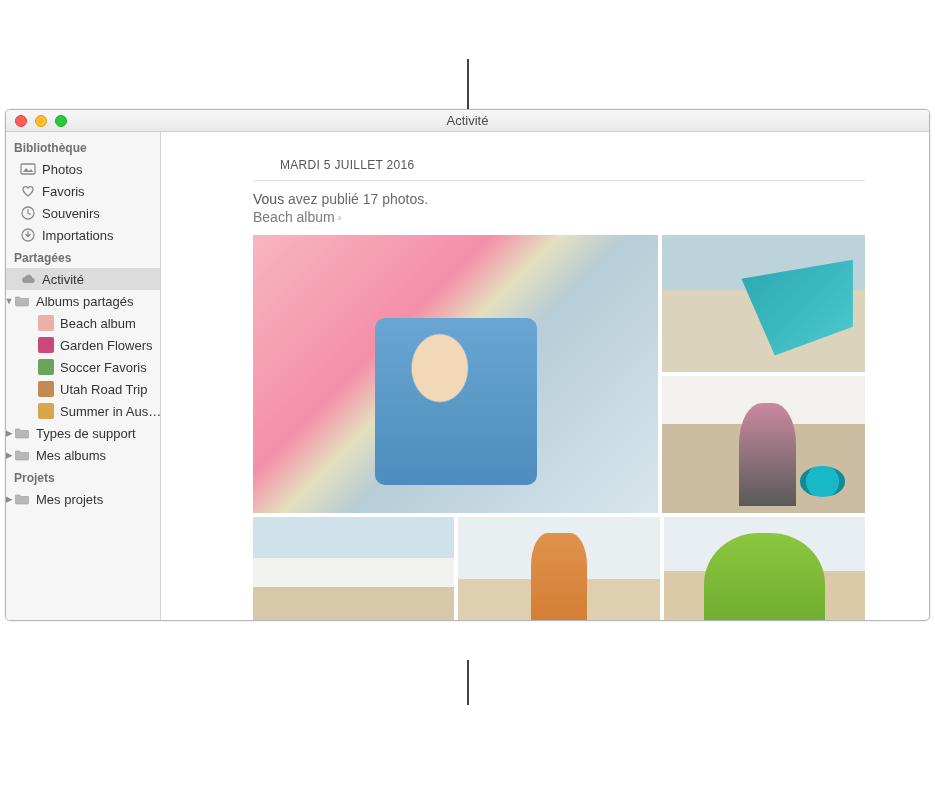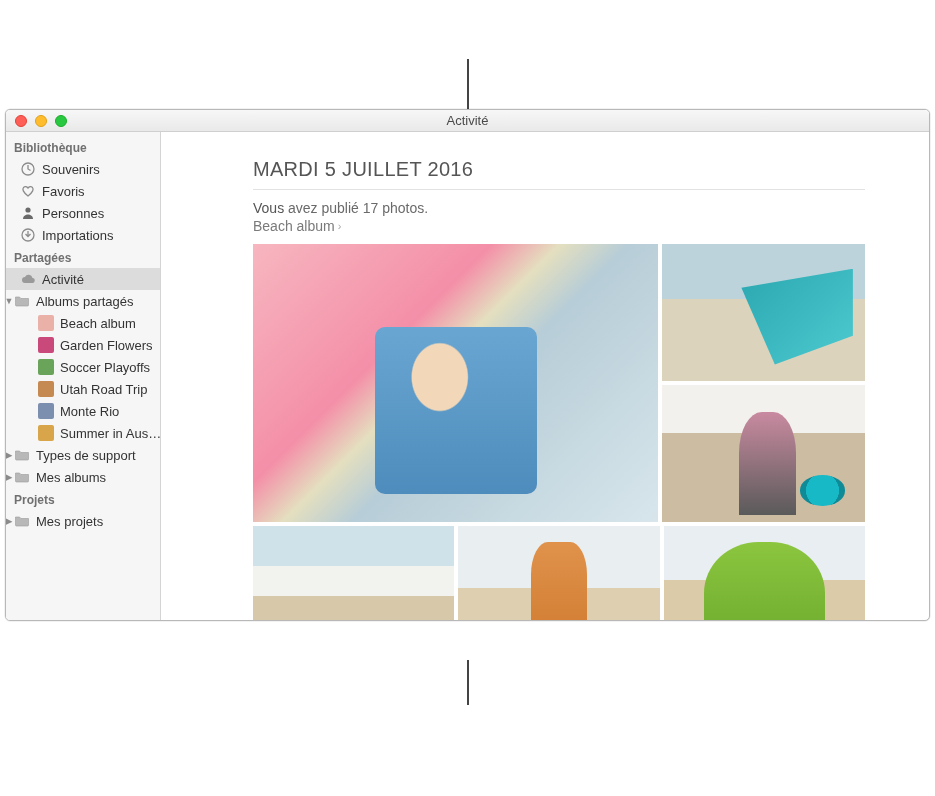--- a/index.html
+++ b/index.html
@@ -74,21 +74,21 @@
   .srow .disc { width:10px; text-align:center; color:#8a8a8a; font-size:9px; margin-left:-8px;}
   .srow .icon { width:16px; height:16px; margin-right:6px; flex-shrink:0; display:flex; align-items:center; justify-content:center;}
   .srow .icon svg { width:16px; height:16px; }
   .srow.sub { padding-left: 32px; }
   .srow.sub .thumb { width:16px; height:16px; border-radius:2px; margin-right:6px; flex-shrink:0;}
   .srow.hasdisc { padding-left:6px; }
 
   .main {
     flex:1; overflow:auto; padding: 26px 64px 0 92px;
   }
-  .date { font-size:20px; letter-spacing:0.3px; color:#555; font-weight:400; }
+  .date { font-size:12px; letter-spacing:0.3px; color:#555; font-weight:400;margin-left:27px; }
   .hr { border:none; border-top:1px solid #e2e2e2; margin:8px 0 10px 0;}
   .blurb { font-size:14px; color:#6a6a6a; }
   .blurb b { color:#555; font-weight:400; }
   .albumlink { font-size:14px; color:#7a7a7a; margin-top:2px; display:flex; align-items:center; gap:3px;}
   .albumlink .chev { font-size:11px; color:#aaa; }
 
   .grid { margin-top:10px; display:grid; grid-template-columns: 2fr 1fr; grid-auto-rows:137px; gap:4px;}
   .tile { background:#888; position:relative; overflow:hidden;}
   .tile.big { grid-row: span 2; }
   .row2 { margin-top:4px; display:grid; grid-template-columns: 1fr 1fr 1fr; grid-auto-rows:135px; gap:4px; }
@@ -122,46 +122,46 @@
     </div>
     <div class="wtitle">Activité</div>
   </div>
 
   <div class="body">
     <div class="sidebar" id="sidebar">
         <div class="shead">Bibliothèque</div>
         <div class="srow">
           <span class="icon">
             <svg viewBox="0 0 16 16">
+              <rect x="1" y="3" width="14" height="10" rx="1" fill="none" stroke="#8c8c8c" stroke-width="1.3"></rect>
+              <polygon points="3,11 6,7 9,10 11,8 13,11" fill="#8c8c8c"></polygon>
+            </svg>
+          </span>
+          <span>Photos</span>
+        </div>
+        <div class="srow">
+          <span class="icon">
+            <svg viewBox="0 0 16 16">
+              <path d="M8 13C3 9 2 6.2 3.6 4.4 5 2.9 7 3.6 8 5 9 3.6 11 2.9 12.4 4.4 14 6.2 13 9 8 13z" fill="none" stroke="#8c8c8c" stroke-width="1.3"></path>
+            </svg>
+          </span>
+          <span>Favoris</span>
+        </div>
+        <div class="srow">
+          <span class="icon">
+            <svg viewBox="0 0 16 16">
               <circle cx="8" cy="8" r="6" fill="none" stroke="#8c8c8c" stroke-width="1.3"></circle>
               <path d="M8 4v4l2.5 1.5" stroke="#8c8c8c" stroke-width="1.3" fill="none"></path>
             </svg>
           </span>
           <span>Souvenirs</span>
         </div>
         <div class="srow">
           <span class="icon">
             <svg viewBox="0 0 16 16">
-              <path d="M8 13C3 9 2 6.2 3.6 4.4 5 2.9 7 3.6 8 5 9 3.6 11 2.9 12.4 4.4 14 6.2 13 9 8 13z" fill="none" stroke="#8c8c8c" stroke-width="1.3"></path>
-            </svg>
-          </span>
-          <span>Favoris</span>
-        </div>
-        <div class="srow">
-          <span class="icon">
-            <svg viewBox="0 0 16 16">
-              <circle cx="8" cy="5" r="2.6" fill="#6a6a6a"></circle>
-              <path d="M3 14c0-3 2.5-4.5 5-4.5S13 11 13 14z" fill="#6a6a6a"></path>
-            </svg>
-          </span>
-          <span>Personnes</span>
-        </div>
-        <div class="srow">
-          <span class="icon">
-            <svg viewBox="0 0 16 16">
               <circle cx="8" cy="8" r="6" fill="none" stroke="#8c8c8c" stroke-width="1.3"></circle>
               <path d="M8 4v5M5.5 7L8 9.5 10.5 7" stroke="#8c8c8c" stroke-width="1.3" fill="none"></path>
             </svg>
           </span>
           <span>Importations</span>
         </div>
         <div class="shead">Partagées</div>
         <div class="srow sel">
           <span class="icon">
             <svg viewBox="0 0 16 16">
@@ -182,29 +182,25 @@
         <div class="srow sub">
           <span class="thumb" style="background: rgb(233, 177, 168);"></span>
           <span>Beach album</span>
         </div>
         <div class="srow sub">
           <span class="thumb" style="background: rgb(201, 74, 122);"></span>
           <span>Garden Flowers</span>
         </div>
         <div class="srow sub">
           <span class="thumb" style="background: rgb(106, 163, 90);"></span>
-          <span>Soccer Playoffs</span>
+          <span>Soccer Favoris</span>
         </div>
         <div class="srow sub">
           <span class="thumb" style="background: rgb(196, 138, 82);"></span>
           <span>Utah Road Trip</span>
-        </div>
-        <div class="srow sub">
-          <span class="thumb" style="background: rgb(125, 143, 174);"></span>
-          <span>Monte Rio</span>
         </div>
         <div class="srow sub">
           <span class="thumb" style="background: rgb(216, 165, 74);"></span>
           <span>Summer in Aus…</span>
         </div>
         <div class="srow hasdisc">
           <span class="disc">▶</span>
           <span class="icon">
             <svg viewBox="0 0 16 16">
               <path d="M1.5 4h4l1.5 1.5H14.5V12a1 1 0 01-1 1H2.5a1 1 0 01-1-1z" fill="#b8b8b8" stroke="#9a9a9a" stroke-width="0.6"></path>

